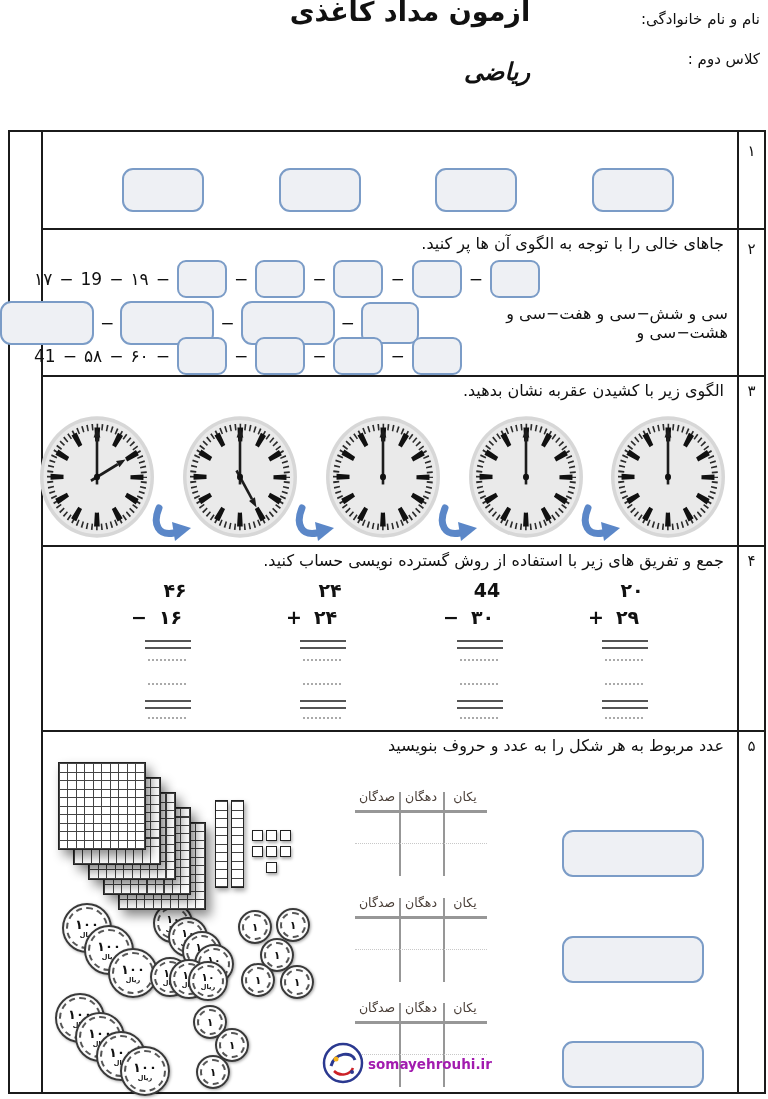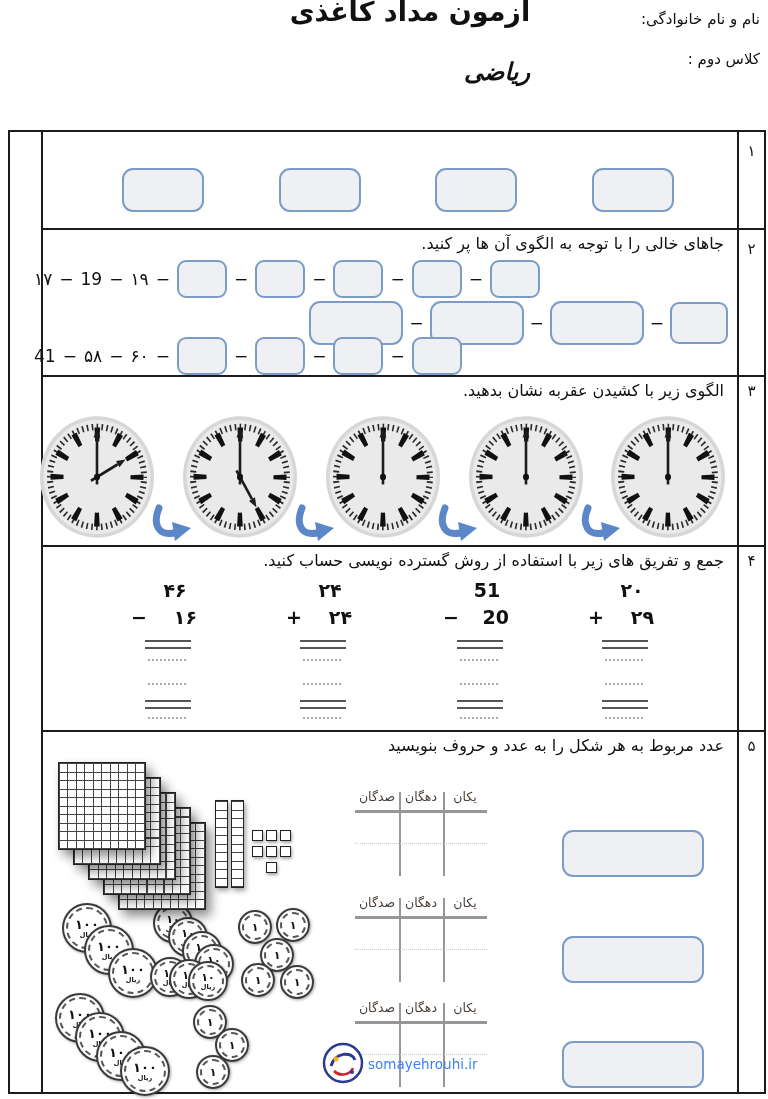--- a/index.html
+++ b/index.html
@@ -26,21 +26,21 @@
   .blankbox.wide{width:94px;height:44px;border-radius:11px;}
   .seqrow{display:flex;align-items:center;gap:6px;}
   .seqnum{font-size:17px;}
   .dash{font-size:17px;padding:0 1px;}
   .seqtext{font-size:16px;padding-left:4px;}
   
   .prob{position:absolute;width:84px;height:185px;font-weight:bold;}
   .ptop{position:absolute;top:34px;left:30px;width:44px;text-align:center;font-size:19px;}
   .prow{position:absolute;top:61px;left:0;width:84px;}
   .pop{position:absolute;left:8px;font-size:19px;}
-  .pbot{position:absolute;left:30px;width:44px;text-align:right;font-size:19px;}
+  .pbot{position:absolute;left:36px;width:44px;text-align:left;font-size:19px;}
   .dline{position:absolute;left:22px;width:46px;height:5px;border-top:2px solid #555;border-bottom:2px solid #555;}
   .dotline{position:absolute;left:25px;width:38px;border-top:2px dotted #aaa;}
   
   .flat{position:absolute;width:88px;height:88px;background-color:#fff;border:1.5px solid #222;box-sizing:border-box;
         background-image:repeating-linear-gradient(90deg,#444 0 1px,transparent 1px 8.5px),
                          repeating-linear-gradient(0deg,#444 0 1px,transparent 1px 8.5px);
         box-shadow:5px 6px 10px rgba(0,0,0,.45);}
   .rod{position:absolute;width:13px;height:88px;background-color:#fff;border:1.5px solid #222;box-sizing:border-box;
        background-image:repeating-linear-gradient(0deg,#444 0 1px,transparent 1px 8.5px);
        box-shadow:2px 3px 5px rgba(0,0,0,.35);}
@@ -53,21 +53,21 @@
   .c100{width:50px;height:50px;font-size:13px;text-align:center;}
   .c10{width:40px;height:40px;font-size:11px;}
   .c1{width:34px;height:34px;font-size:11px;}
   .rial{font-size:6.5px;line-height:1;font-weight:bold;}
   .pvtable{position:absolute;left:355px;width:132px;height:88px;}
   .pvhead{position:absolute;top:0;left:0;width:132px;display:flex;direction:rtl;font-size:12.5px;color:#4a3f38;}
   .pvhead span{width:44px;text-align:center;}
   .pvhr{position:absolute;top:21px;left:0;width:132px;height:2.5px;background:#979797;}
   .pvv{position:absolute;top:3px;width:2px;height:84px;background:#979797;}
   .pvdot{position:absolute;top:54px;left:0;width:132px;border-top:1.5px dotted #c8c8c8;}
-  .site{font-size:13.5px;font-weight:normal;color:#3b82f6;}
+  .site{font-size:13.5px;font-weight:bold;color:#a21caf;}
 </style>
 </head>
 <body>
 
 <div class="page">
 
   <div class="abs title">آزمون مداد کاغذی</div>
   <div class="abs subject">ریاضی</div>
   <div class="abs namelabel rtl">نام و نام خانوادگی:</div>
   <div class="abs classlabel rtl">کلاس دوم :</div>
@@ -105,20 +105,21 @@
       <div class="dash">−</div>
       <div class="blankbox"></div>
       <div class="dash">−</div>
       <div class="blankbox"></div>
       <div class="dash">−</div>
       <div class="blankbox"></div>
       <div class="dash">−</div>
       <div class="blankbox"></div>
     </div>
   <div class="abs seqrow" id="seq2" style="right:40px;top:301px;direction:rtl;gap:5px;">
+      <div class="seqtext">سی و شش−سی و هفت−سی و هشت−سی و</div>
       <div class="blankbox small2"></div>
       <div class="dash">−</div>
       <div class="blankbox wide"></div>
       <div class="dash">−</div>
       <div class="blankbox wide"></div>
       <div class="dash">−</div>
       <div class="blankbox wide"></div>
     </div>
   <div class="abs seqrow" id="seq3" style="left:34px;top:337px;">
       <div class="seqnum">41</div>
@@ -399,24 +400,24 @@
         <div class="pop">+</div>
         <div class="pbot">۲۴</div>
       </div>
       <div class="dline" style="top: 95px;"></div>
       <div class="dotline" style="top: 114px;"></div>
       <div class="dotline" style="top: 138px;"></div>
       <div class="dline" style="top: 155px;"></div>
       <div class="dotline" style="top: 172px;"></div>
     </div>
     <div class="prob" style="left: 435px; top: 545px;">
-      <div class="ptop">51</div>
+      <div class="ptop">44</div>
       <div class="prow">
         <div class="pop">−</div>
-        <div class="pbot">20</div>
+        <div class="pbot">۳۰</div>
       </div>
       <div class="dline" style="top: 95px;"></div>
       <div class="dotline" style="top: 114px;"></div>
       <div class="dotline" style="top: 138px;"></div>
       <div class="dline" style="top: 155px;"></div>
       <div class="dotline" style="top: 172px;"></div>
     </div>
     <div class="prob" style="left: 580px; top: 545px;">
       <div class="ptop">۲۰</div>
       <div class="prow">

